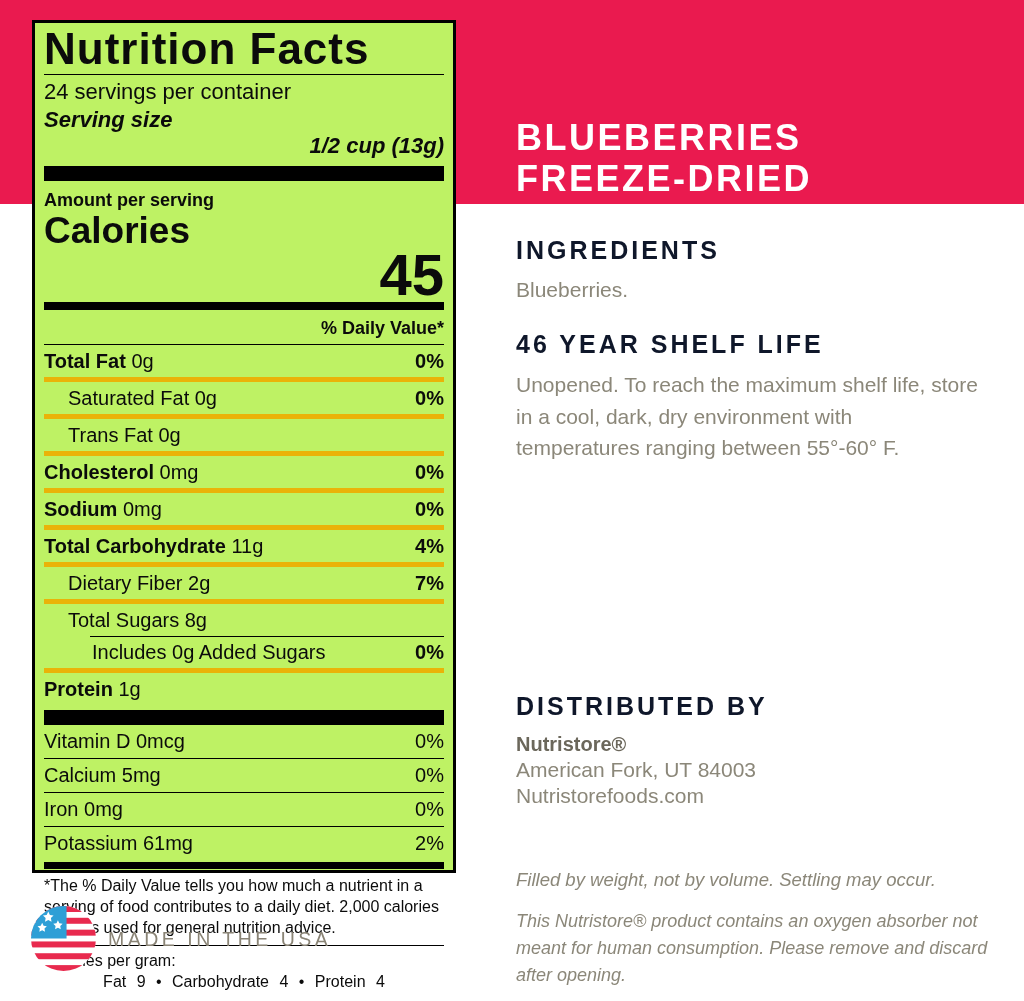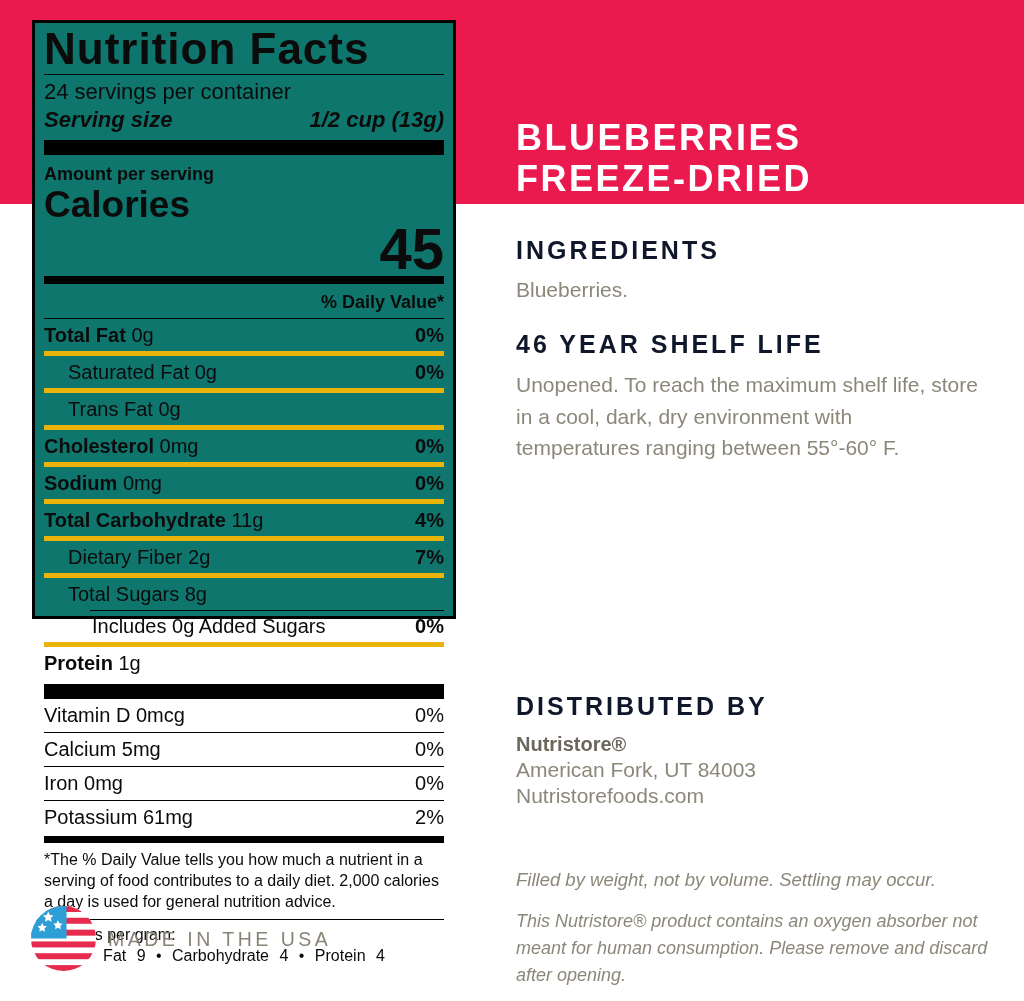--- a/index.html
+++ b/index.html
@@ -5,29 +5,29 @@
   html,body{margin:0;padding:0;}
   body{
     width:1024px;height:1001px;position:relative;background:#ffffff;
     font-family:"Liberation Sans",sans-serif;overflow:hidden;
   }
   
   .pink-band{position:absolute;left:0;top:0;width:1024px;height:204px;background:#EA1A4F;}
 
   
   .nf-box{
-    position:absolute;left:32px;top:20px;width:424px;height:599px;
-    background:#0f766e;border:3px solid #000;box-sizing:border-box;
+    position:absolute;left:32px;top:20px;width:424px;height:853px;
+    background:#bef264;border:3px solid #000;box-sizing:border-box;
     padding:2px 9px 6px 9px;color:#0b0b0b;
   }
   .nf-title{font-size:44px;font-weight:bold;letter-spacing:1px;line-height:48px;white-space:nowrap;}
   .nf-rule{height:1px;background:#000;margin:1px 0 3px 0;}
   .nf-servings{font-size:22px;line-height:27px;}
   .nf-servingsize{display:flex;font-size:22px;font-weight:bold;line-height:30px;font-style:italic;}
-  .nf-servingsize .val{margin-left:auto;}
+  .nf-servingsize .val{margin-left:auto;margin-top:26px;}
   .bar{background:#000;}
   .bar-thick{height:15px;margin:5px 0 0 0;}
   .bar-med{height:8px;margin:4px 0 0 0;}
   .bar-med2{height:7px;margin:2px 0 0 0;}
   .nf-aps{font-size:18px;font-weight:bold;margin-top:9px;line-height:20px;}
   .nf-cal{display:flex;align-items:flex-start;margin-top:0;flex-direction:column;}
   .cal-label{font-size:37px;font-weight:bold;line-height:42px;}
   .cal-value{margin-left:auto;font-size:58px;font-weight:bold;line-height:46px;}
   .nf-dvh{font-size:18px;font-weight:bold;text-align:right;padding:4px 0 5px 0;border-bottom:1px solid #000;margin-top:4px;}
   .nf-row{display:flex;align-items:center;min-height:32px;font-size:20px;}

